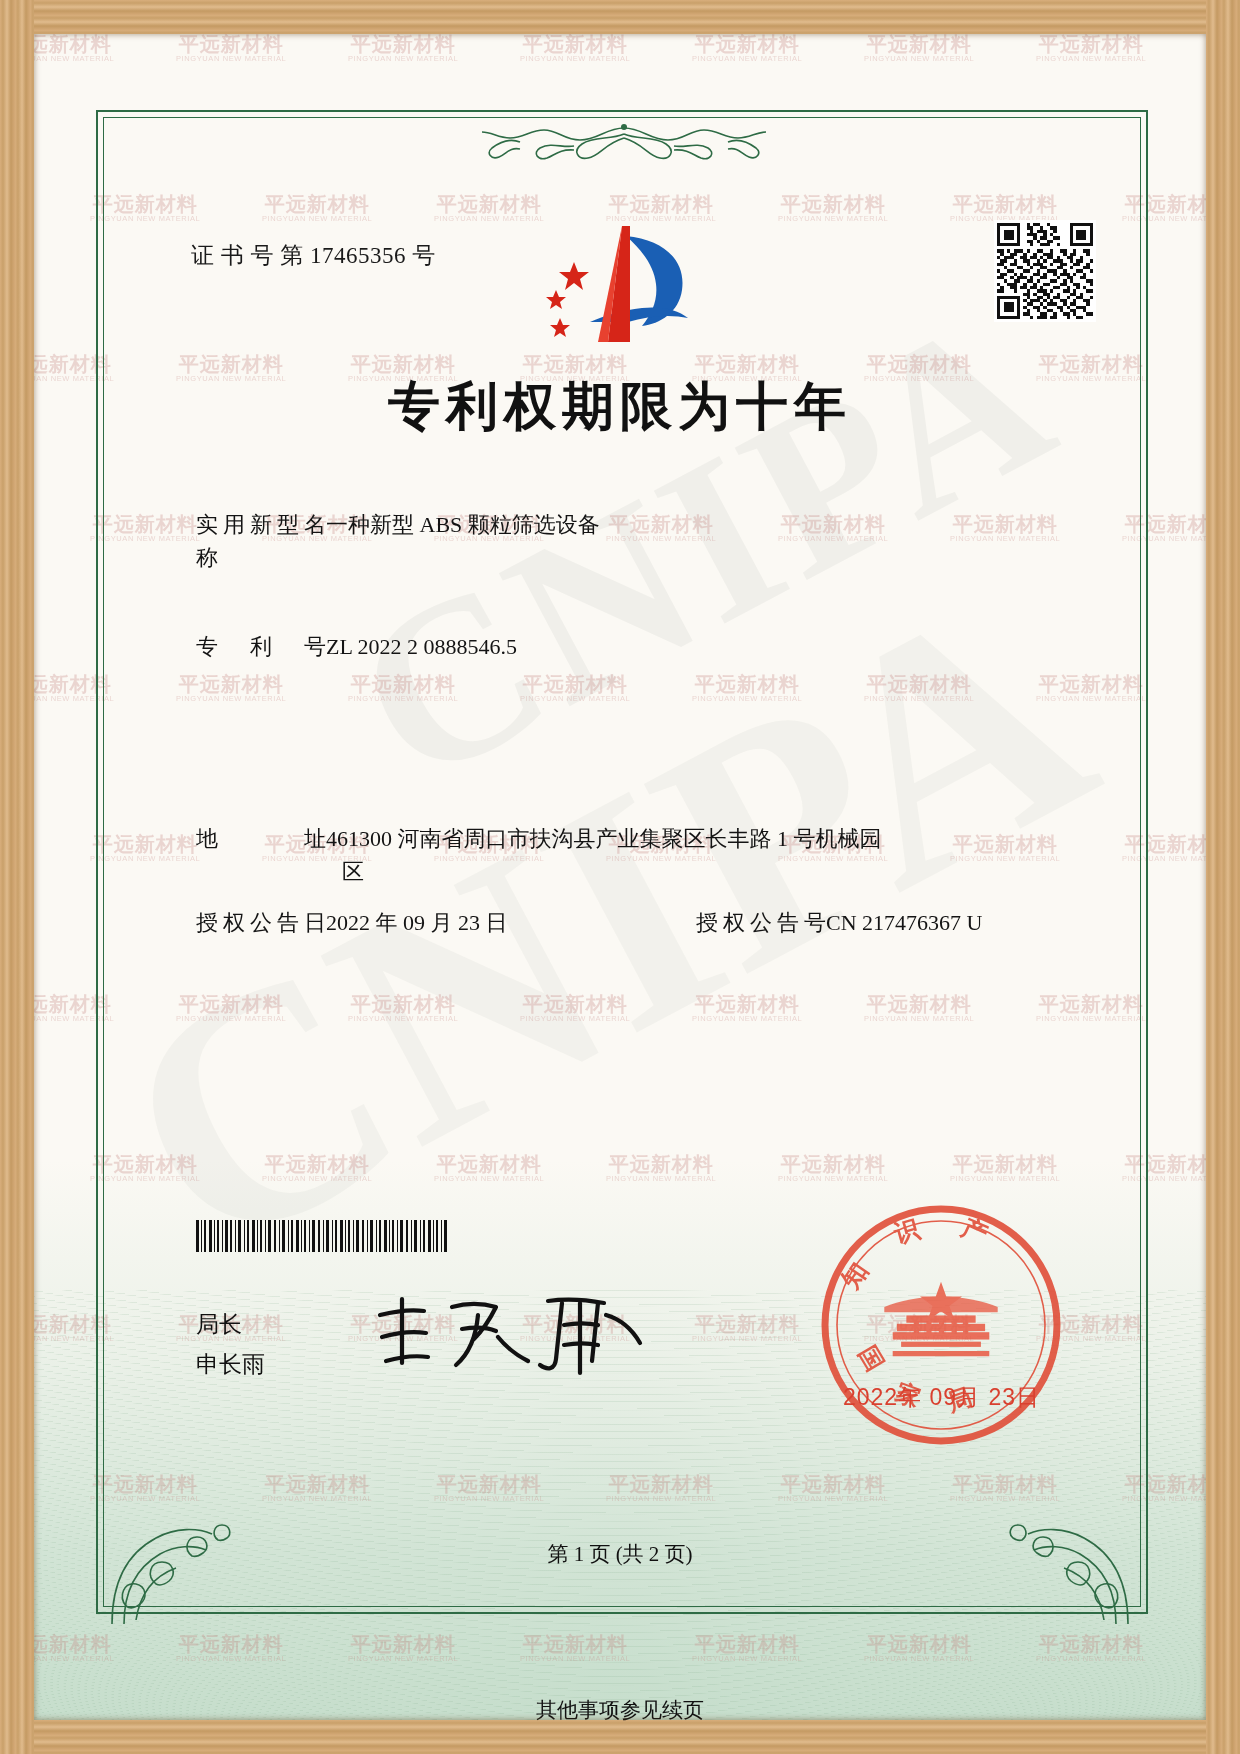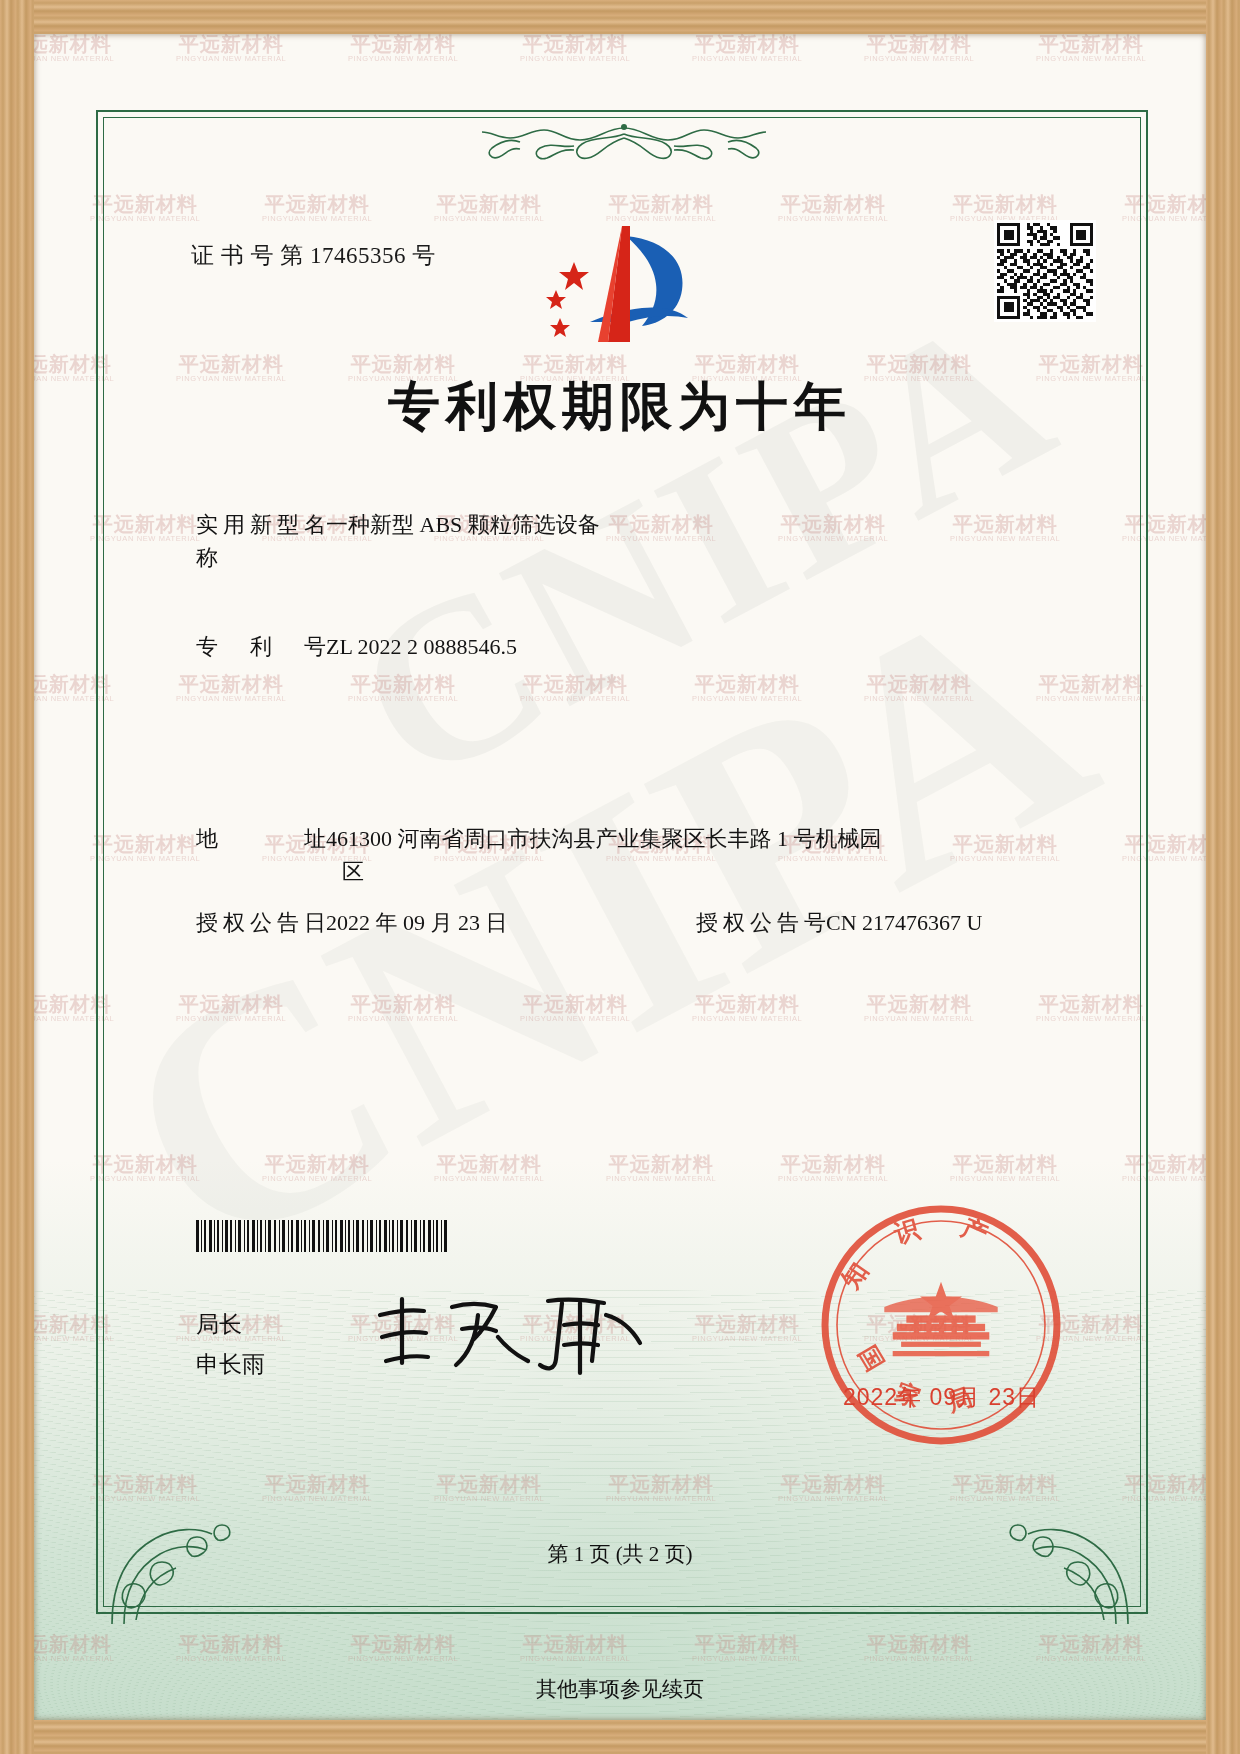--- a/index.html
+++ b/index.html
@@ -272,21 +272,21 @@
     position: absolute;
     left: 0; right: 0; bottom: 42px;
     text-align: center;
     font-size: 21px;
     color: #111;
   }
 
   #footnote {
     position: absolute;
     left: 0; right: 0;
-    bottom: 51px;
+    bottom: 30px;
     text-align: center;
     font-size: 21px;
     color: #111;
     z-index: 5;
   }
 </style>
 </head>
 <body>
 
 <div id="page">

